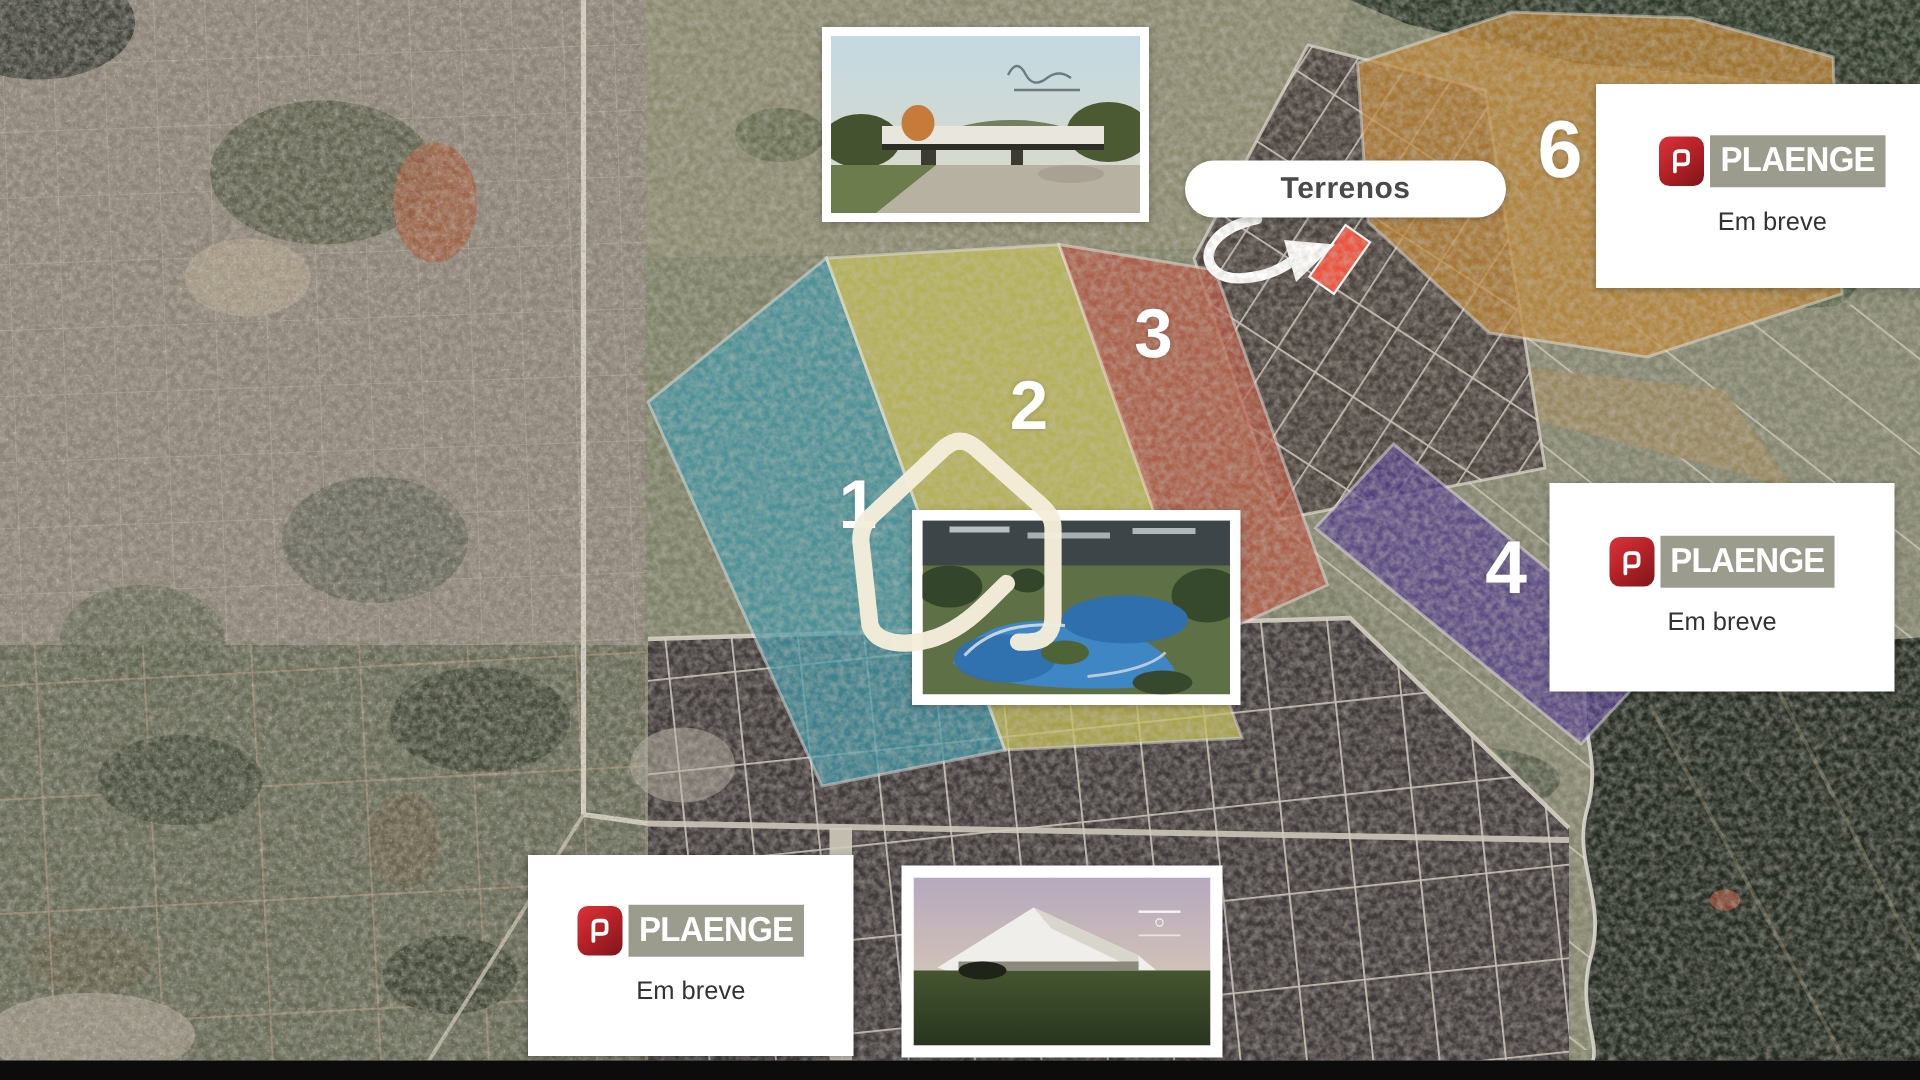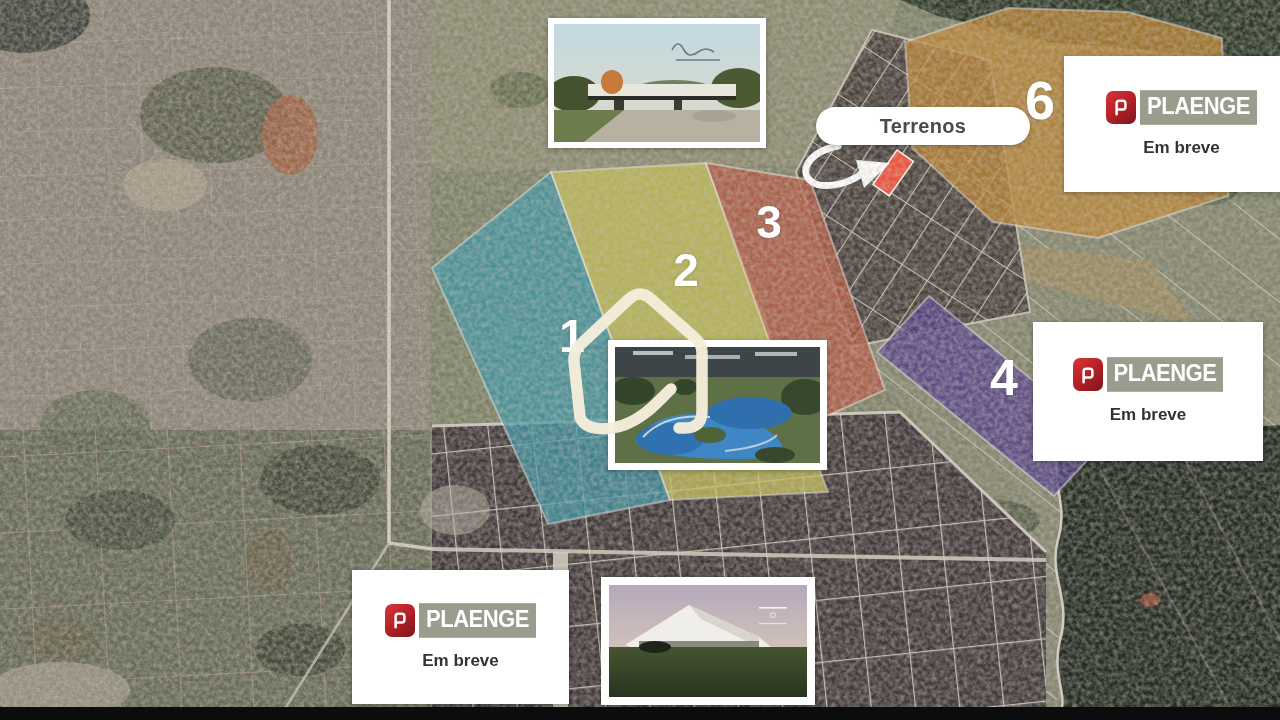--- a/index.html
+++ b/index.html
@@ -7,42 +7,42 @@
     position:relative;width:1280px;height:720px;overflow:hidden;
     font-family:"Liberation Sans",sans-serif;background:#87806f;
   }
   #bg-svg{position:absolute;left:0;top:0;}
   .znum{
     position:absolute;transform:translate(-50%,-50%);
     color:#ffffff;font-weight:800;line-height:1;
     text-shadow:0 0 3px rgba(40,40,40,.25);
   }
   .pill{
-    position:absolute;left:816px;top:107px;width:214px;height:38px;
+    position:absolute;left:790px;top:107px;width:214px;height:38px;
     background:#ffffff;border-radius:19px;display:flex;align-items:center;justify-content:center;
     box-shadow:0 1px 4px rgba(0,0,0,.28);z-index:6;
   }
   .pill span{font-size:20px;font-weight:600;color:#4a4a4a;letter-spacing:.3px;}
   .card{
     position:absolute;background:#ffffff;box-shadow:0 1px 5px rgba(0,0,0,.3);z-index:5;
   }
   .photo-card{display:flex;align-items:center;justify-content:center;}
   .photo-card svg{display:block;}
   .plaenge-card{display:flex;flex-direction:column;align-items:center;justify-content:center;gap:14px;}
   .plg{display:flex;align-items:center;gap:4px;text-align:right;}
   .plg-icon{
     width:30px;height:33px;border-radius:7px;flex:0 0 auto;
     background:linear-gradient(140deg,#d8343a 0%,#b92228 45%,#7c161b 100%);
     display:flex;align-items:center;justify-content:center;
   }
   .plg-name{
     background:#9c9c8e;color:#ffffff;font-weight:800;font-size:22px;
     padding:3px 7px 4px 7px;letter-spacing:-.5px;transform:scaleY(1.05);
   }
-  .plg-status{font-size:17px;color:#333333;font-weight:700;}
+  .plg-status{font-size:17px;color:#333333;font-weight:400;}
   #watermark{position:absolute;left:0;top:0;z-index:8;pointer-events:none;}
   #bottom-bar{
     position:absolute;left:0;bottom:0;width:1280px;height:13px;background:#0c0c0c;z-index:20;
   }
 </style>
 </head>
 <body>
 
 <div id="stage">
 

